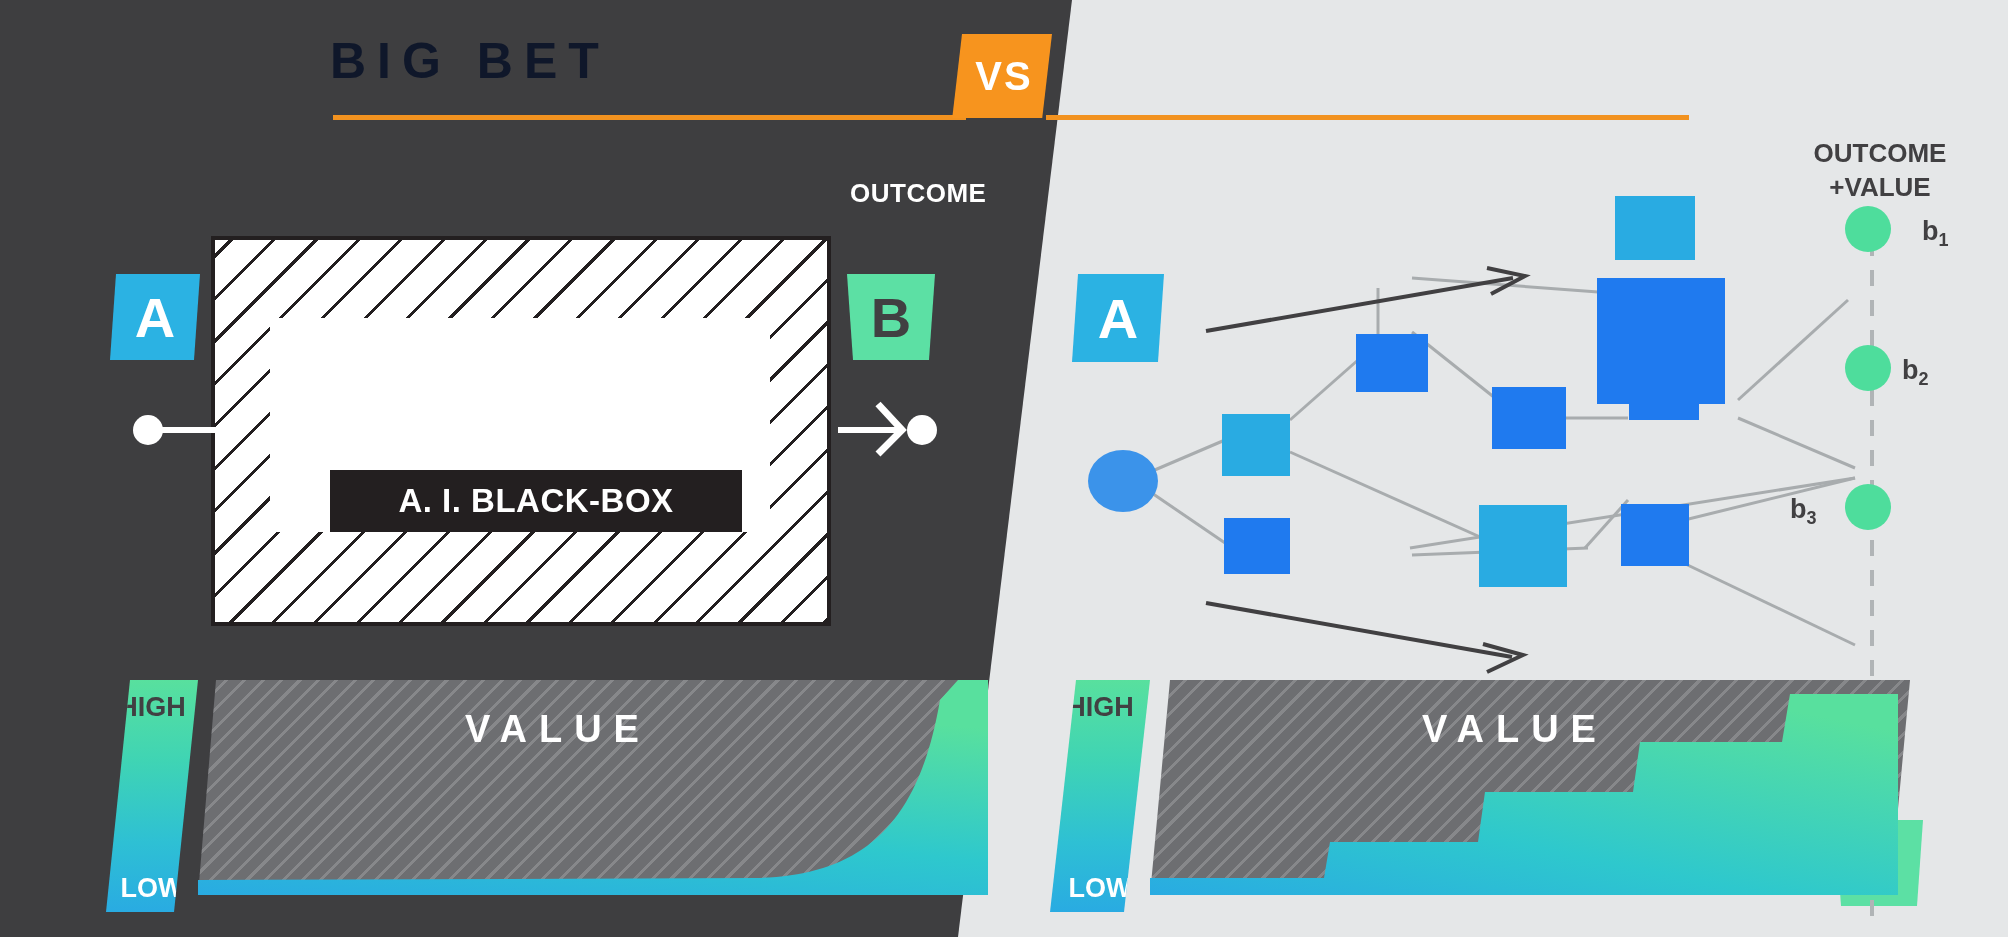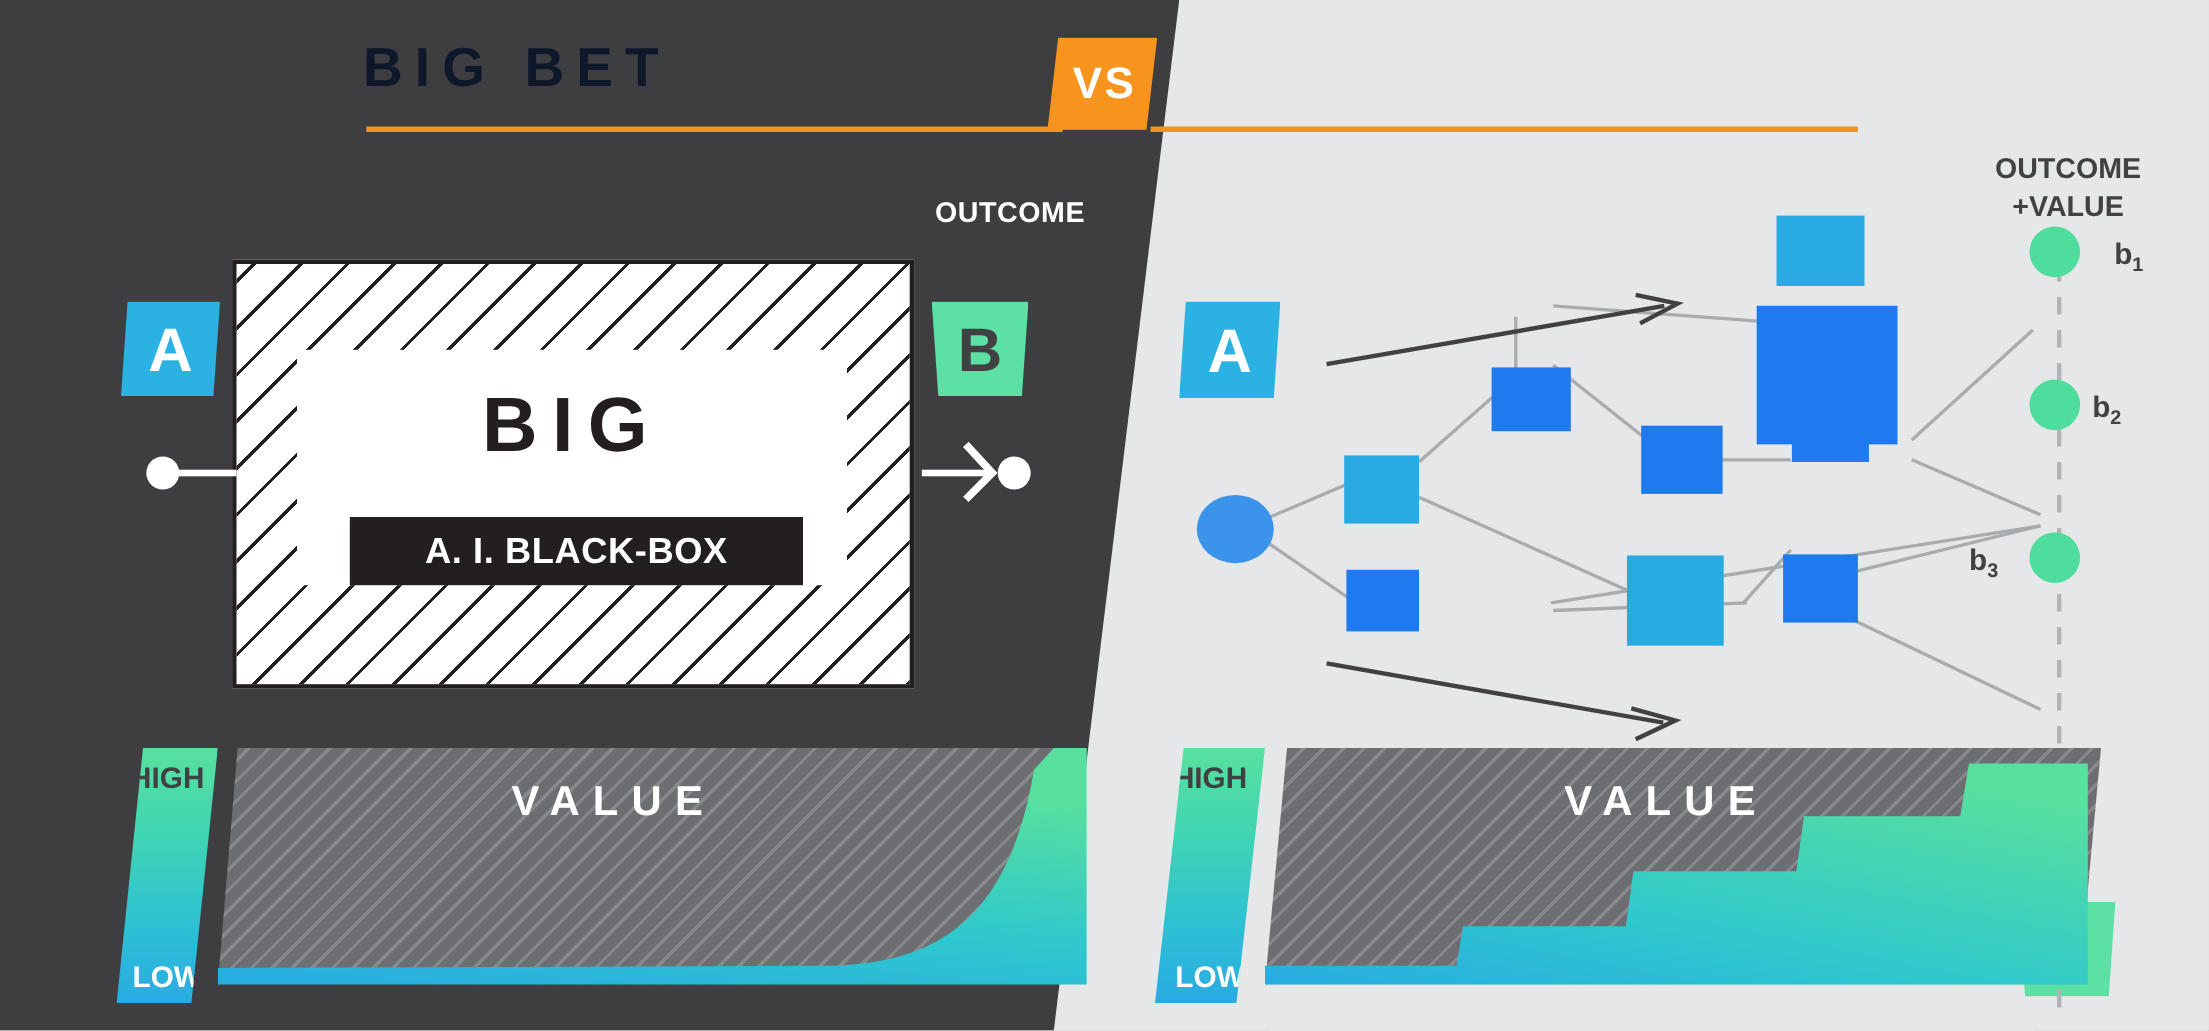--- a/index.html
+++ b/index.html
@@ -71,21 +71,21 @@
     width: 500px; height: 214px;
     background: #ffffff;
     display: flex; flex-direction: column; align-items: center;
   }
   .blackbox-big {
     margin-top: 28px;
     font-size: 70px; font-weight: 700; letter-spacing: 13px;
     color: #231f20;
   }
   .blackbox-label {
-    position: absolute; left: 48px; bottom: 0px;
+    position: absolute; left: 60px; bottom: 0px;
     width: 412px; height: 62px;
     background: #231f20;
     color: #ffffff; font-size: 33px; font-weight: 700;
     display: flex; align-items: center; justify-content: center;
     letter-spacing: 0.5px;
   }
 
   
   .badge {
     position: absolute;
@@ -176,21 +176,20 @@
     <span>VS</span>
   </div>
 
   <div class="outcome-left">OUTCOME</div>
 
   <div class="badge badge-a-left">A</div>
   <div class="badge badge-b-left">B</div>
 
   <div class="blackbox">
     <div class="blackbox-inner">
-      <div class="blackbox-big">BIG</div>
       <div class="blackbox-label">A. I. BLACK-BOX</div>
     </div>
   </div>
 
   <div class="dot-white" style="left:133px; top:415px;"></div>
   <div class="line-white" style="left:160px; top:427px; width:55px;"></div>
 
   <div class="line-white" style="left:838px; top:427px; width:62px;"></div>
   <div class="dot-white" style="left:907px; top:415px;"></div>
   <svg class="overlay" width="2008" height="937">

